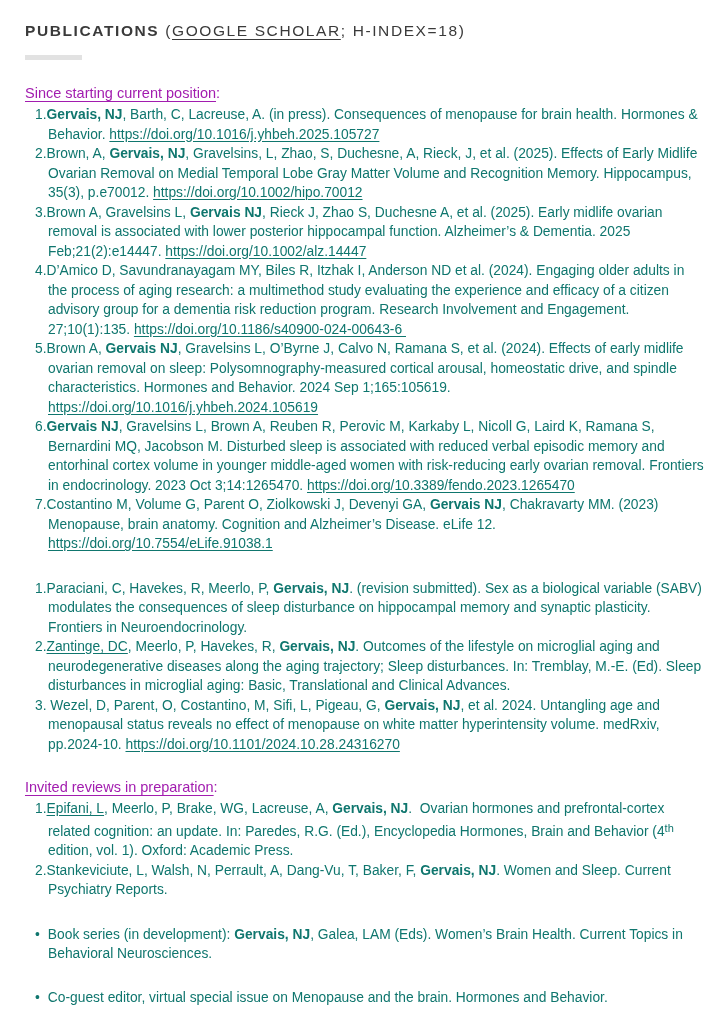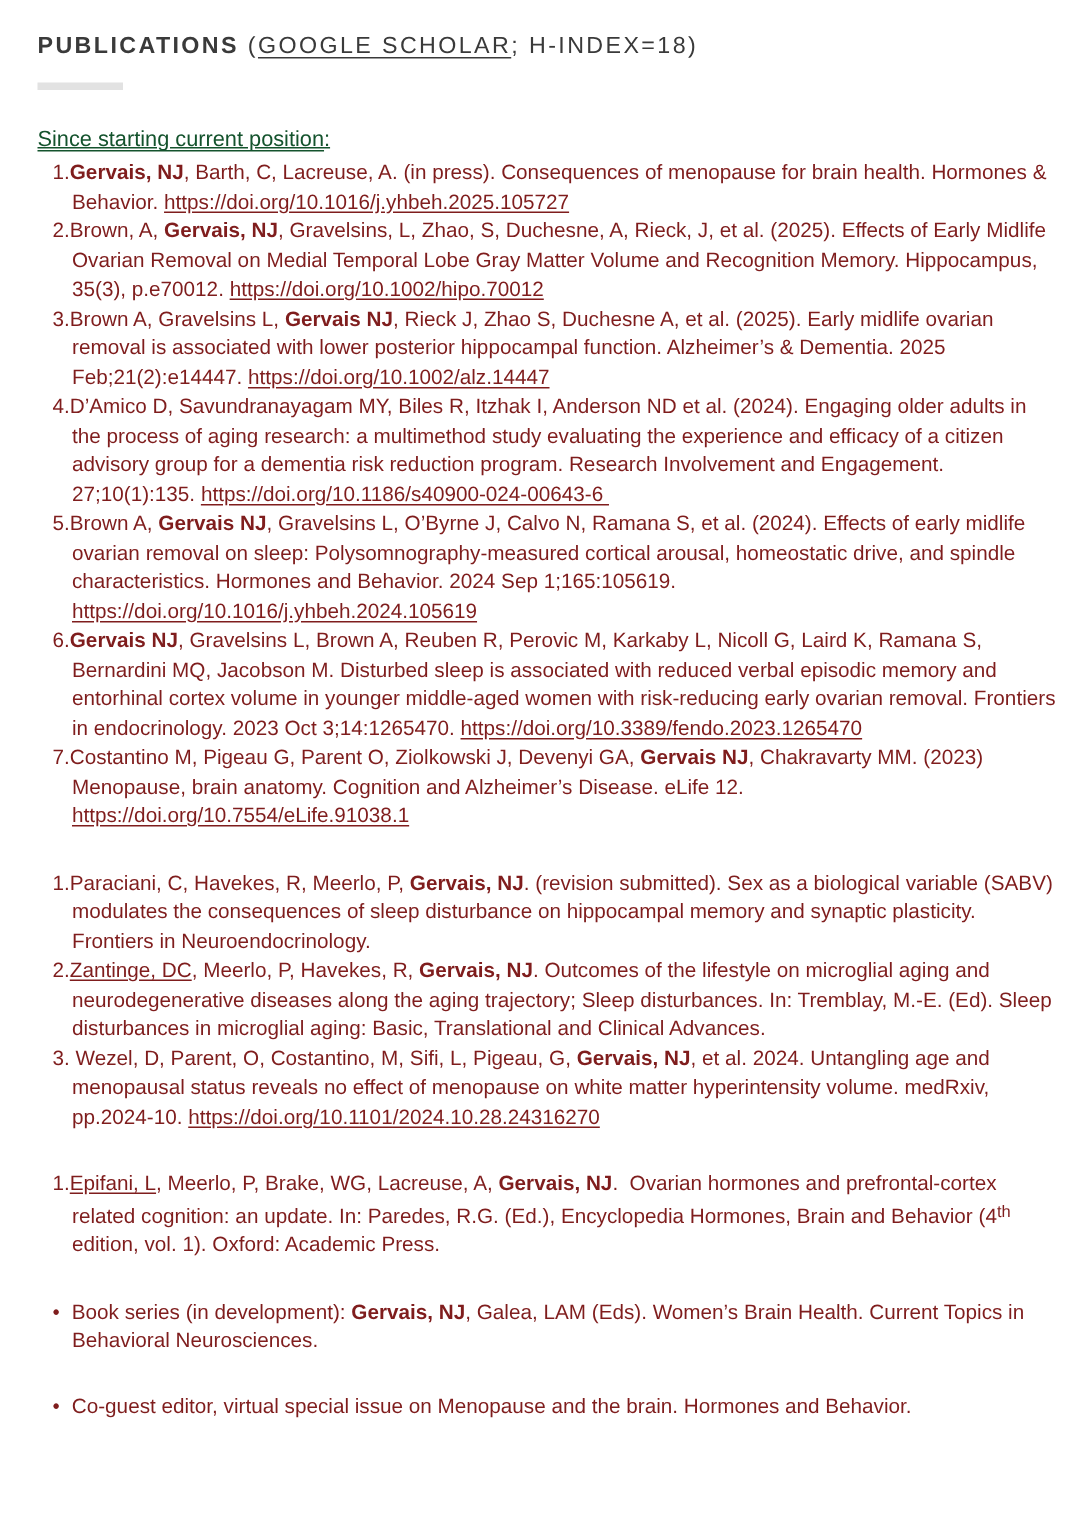--- a/index.html
+++ b/index.html
@@ -32,34 +32,33 @@
   }
   .divider {
     width: 57px;
     height: 5px;
     background: #e2e2e2;
     margin-top: 15px;
   }
   .section { margin-top: 25px; }
   .heading {
     font-size: 14.5px;
-    color: #14532d;
-    text-decoration: underline;
+    color: #a21caf;
   }
   .heading .hu {
     text-decoration: underline;
     text-underline-offset: 3px;
   }
   .list { margin-top: 4px; }
   .item {
     font-size: 13.8px;
     line-height: 19.5px;
     padding-left: 23px;
     text-indent: -13px;
-    color: #7f1d1d;
+    color: #0f766e;
   }
   .item span, .item a { text-indent: 0; }
   .b { font-weight: 700; margin-top: 40px; }
   .sup {
     font-size: 11px;
     vertical-align: 4px;
   }
   a.link {
     color: inherit;
     text-decoration: underline;
@@ -81,33 +80,35 @@
   <main>
       <section class="section">
         <div class="heading"><span class="hu">Since starting current position</span><span>:</span></div>
         <div class="list numbered">
           <div class="item"><span class="marker">1.</span><span class="b">Gervais, NJ</span><span>, Barth, C, Lacreuse, A. (in press). Consequences of menopause for brain health. Hormones &amp; Behavior. </span><a class="link">https://doi.org/10.1016/j.yhbeh.2025.105727</a></div>
           <div class="item"><span class="marker">2.</span><span>Brown, A, </span><span class="b">Gervais, NJ</span><span>, Gravelsins, L, Zhao, S, Duchesne, A, Rieck, J, et al. (2025). Effects of Early Midlife Ovarian Removal on Medial Temporal Lobe Gray Matter Volume and Recognition Memory. Hippocampus, 35(3), p.e70012. </span><a class="link">https://doi.org/10.1002/hipo.70012</a></div>
           <div class="item"><span class="marker">3.</span><span>Brown A, Gravelsins L, </span><span class="b">Gervais NJ</span><span>, Rieck J, Zhao S, Duchesne A, et al. (2025). Early midlife ovarian removal is associated with lower posterior hippocampal function. Alzheimer’s &amp; Dementia. 2025 Feb;21(2):e14447. </span><a class="link">https://doi.org/10.1002/alz.14447</a></div>
           <div class="item"><span class="marker">4.</span><span>D’Amico D, Savundranayagam MY, Biles R, Itzhak I, Anderson ND et al. (2024). Engaging older adults in the process of aging research: a multimethod study evaluating the experience and efficacy of a citizen advisory group for a dementia risk reduction program. Research Involvement and Engagement. 27;10(1):135. </span><a class="link">https://doi.org/10.1186/s40900-024-00643-6&nbsp;</a></div>
           <div class="item"><span class="marker">5.</span><span>Brown A, </span><span class="b">Gervais NJ</span><span>, Gravelsins L, O’Byrne J, Calvo N, Ramana S, et al. (2024). Effects of early midlife ovarian removal on sleep: Polysomnography-measured cortical arousal, homeostatic drive, and spindle characteristics. Hormones and Behavior. 2024 Sep 1;165:105619. </span><a class="link">https://doi.org/10.1016/j.yhbeh.2024.105619</a></div>
           <div class="item"><span class="marker">6.</span><span class="b">Gervais NJ</span><span>, Gravelsins L, Brown A, Reuben R, Perovic M, Karkaby L, Nicoll G, Laird K, Ramana S, Bernardini MQ, Jacobson M. Disturbed sleep is associated with reduced verbal episodic memory and entorhinal cortex volume in younger middle-aged women with risk-reducing early ovarian removal. Frontiers in endocrinology. 2023 Oct 3;14:1265470. </span><a class="link">https://doi.org/10.3389/fendo.2023.1265470</a></div>
-          <div class="item"><span class="marker">7.</span><span>Costantino M, Pigeau G, Parent O, Ziolkowski J, Devenyi GA, </span><span class="b">Gervais NJ</span><span>, Chakravarty MM. (2023) Menopause, brain anatomy. Cognition and Alzheimer’s Disease. eLife 12. </span><a class="link">https://doi.org/10.7554/eLife.91038.1</a></div>
+          <div class="item"><span class="marker">7.</span><span>Costantino M, Volume G, Parent O, Ziolkowski J, Devenyi GA, </span><span class="b">Gervais NJ</span><span>, Chakravarty MM. (2023) Menopause, brain anatomy. Cognition and Alzheimer’s Disease. eLife 12. </span><a class="link">https://doi.org/10.7554/eLife.91038.1</a></div>
         </div>
       </section>
       <section class="section">
         <div class="list numbered">
           <div class="item"><span class="marker">1.</span><span>Paraciani, C, Havekes, R, Meerlo, P, </span><span class="b">Gervais, NJ</span><span>. (revision submitted). Sex as a biological variable (SABV) modulates the consequences of sleep disturbance on hippocampal memory and synaptic plasticity. Frontiers in Neuroendocrinology.</span></div>
           <div class="item"><span class="marker">2.</span><a class="link">Zantinge, DC</a><span>, Meerlo, P, Havekes, R, </span><span class="b">Gervais, NJ</span><span>. Outcomes of the lifestyle on microglial aging and neurodegenerative diseases along the aging trajectory; Sleep disturbances. In: Tremblay, M.-E. (Ed). Sleep disturbances in microglial aging: Basic, Translational and Clinical Advances.</span></div>
           <div class="item"><span class="marker">3.</span><span> Wezel, D, Parent, O, Costantino, M, Sifi, L, Pigeau, G, </span><span class="b">Gervais, NJ</span><span>, et al. 2024. Untangling age and menopausal status reveals no effect of menopause on white matter hyperintensity volume. medRxiv, pp.2024-10. </span><a class="link">https://doi.org/10.1101/2024.10.28.24316270</a></div>
         </div>
       </section>
       <section class="section">
+        <div class="heading"><span class="hu">Invited reviews in preparation</span><span>:</span></div>
         <div class="list numbered">
           <div class="item"><span class="marker">1.</span><a class="link">Epifani, L</a><span>, Meerlo, P, Brake, WG, Lacreuse, A, </span><span class="b">Gervais, NJ</span><span>. &nbsp;Ovarian hormones and prefrontal-cortex related cognition: an update. In: Paredes, R.G. (Ed.), Encyclopedia Hormones, Brain and Behavior (4</span><span class="sup">th</span><span> edition, vol. 1). Oxford: Academic Press.</span></div>
+          <div class="item"><span class="marker">2.</span><span>Stankeviciute, L, Walsh, N, Perrault, A, Dang-Vu, T, Baker, F, </span><span class="b">Gervais, NJ</span><span>. Women and Sleep. Current Psychiatry Reports.</span></div>
         </div>
       </section>
       <section class="section">
         <div class="list bulleted">
           <div class="item"><span class="marker marker-bullet">•</span><span>Book series (in development): </span><span class="b">Gervais, NJ</span><span>, Galea, LAM (Eds). Women’s Brain Health. Current Topics in Behavioral Neurosciences.</span></div>
           <div class="item"><span class="marker marker-bullet">•</span><span>Co-guest editor, virtual special issue on Menopause and the brain. Hormones and Behavior.</span></div>
         </div>
       </section>
     </main>
 

